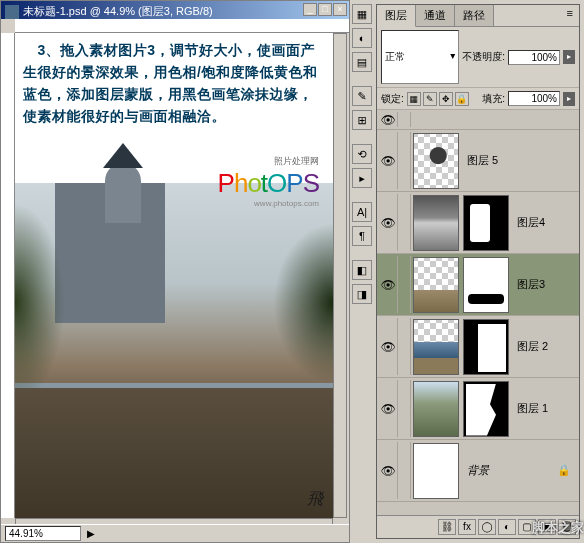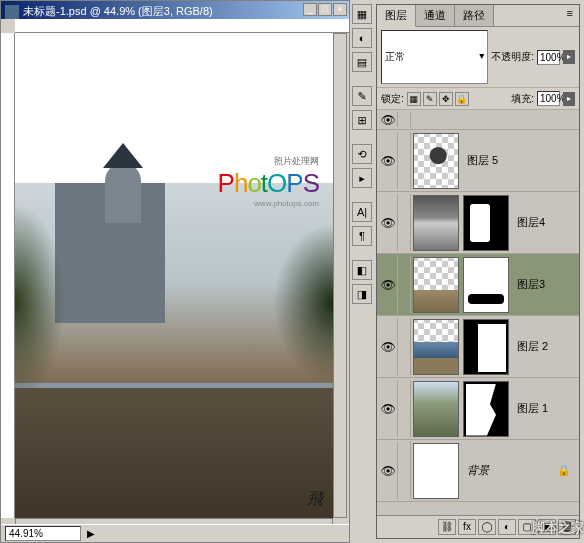--- a/index.html
+++ b/index.html
@@ -35,21 +35,21 @@
 .status-info{border:1px inset #888;padding:1px 6px;background:#d4d0c8}
 .right-toolbar{position:absolute;left:352px;top:4px;width:22px;display:flex;flex-direction:column;gap:4px}
 .tool-btn{width:20px;height:20px;background:#d4d0c8;border:1px solid #888;display:flex;align-items:center;justify-content:center;font-size:11px}
 .layers-panel{position:absolute;left:376px;top:4px;right:4px;bottom:4px;background:#d4d0c8;border:1px solid #606060;display:flex;flex-direction:column}
 .panel-tabs{display:flex;background:#d4d0c8;border-bottom:1px solid #888}
 .panel-tab{padding:3px 8px;font-size:11px;border-right:1px solid #888;background:#c0bcb4}
 .panel-tab.active{background:#d4d0c8;border-bottom:1px solid #d4d0c8;margin-bottom:-1px}
 .panel-menu{margin-left:auto;padding:2px 6px}
 .panel-row{display:flex;align-items:center;padding:3px 4px;gap:3px;font-size:10px;border-bottom:1px solid #b0aca4}
 .sel{flex:1;background:#fff;border:1px inset #888;padding:19px 3px;display:flex;justify-content:space-between}
-.pct-input{width:23px;background:#fff;border:1px inset #888;padding:1px 2px;text-align:right}
+.pct-input{width:52px;background:#fff;border:1px inset #888;padding:1px 2px;text-align:right}
 .go-btn{width:12px;height:14px;background:#606060;color:#fff;text-align:center;font-size:8px;line-height:14px}
 .lock-icons{display:flex;gap:2px}
 .lock-ic{width:14px;height:14px;border:1px solid #888;font-size:9px;text-align:center;line-height:12px}
 .layers-list{flex:1;overflow-y:auto;background:#c8c4bc}
 .layer-row{display:flex;align-items:center;border-bottom:1px solid #a8a49c;min-height:62px;padding:2px}
 .layer-row.short{min-height:20px}
 .layer-row.selected{background:#8a9678}
 .eye-col{width:18px;text-align:center;font-size:12px}
 .link-col{width:14px;border-left:1px solid #a8a49c;border-right:1px solid #a8a49c;align-self:stretch}
 .thumb{width:46px;height:56px;background:#fff;border:1px solid #606060;margin:0 2px;position:relative;overflow:hidden}
@@ -86,20 +86,21 @@
         <div class="water"></div>
         <div class="castle-shape">
           <div class="castle-tower"></div>
           <div class="castle-roof"></div>
         </div>
         <div class="trees-left"></div>
         <div class="trees-right"></div>
         <div class="beach"></div>
         <div class="signature">飛</div>
       </div>
+      <div class="tutorial-text">　3、拖入素材图片3，调节好大小，使画面产生很好的景深效果，用色相/饱和度降低黄色和蓝色，添加图层蒙版，用黑色画笔涂抹边缘，使素材能很好的与画面相融洽。</div>
       <div class="logo-area">
         <div class="logo-sub">照片处理网</div>
         <div class="logo-main"><span class="p">P</span><span class="h">h</span><span class="o1">o</span><span class="t">t</span><span class="o2">O</span><span class="ps">P</span><span class="s">S</span></div>
         <div class="logo-url">www.photops.com</div>
       </div>
     </div>
   </div>
 
   <div class="scroll-v"></div>
   <div class="scroll-h"></div>

